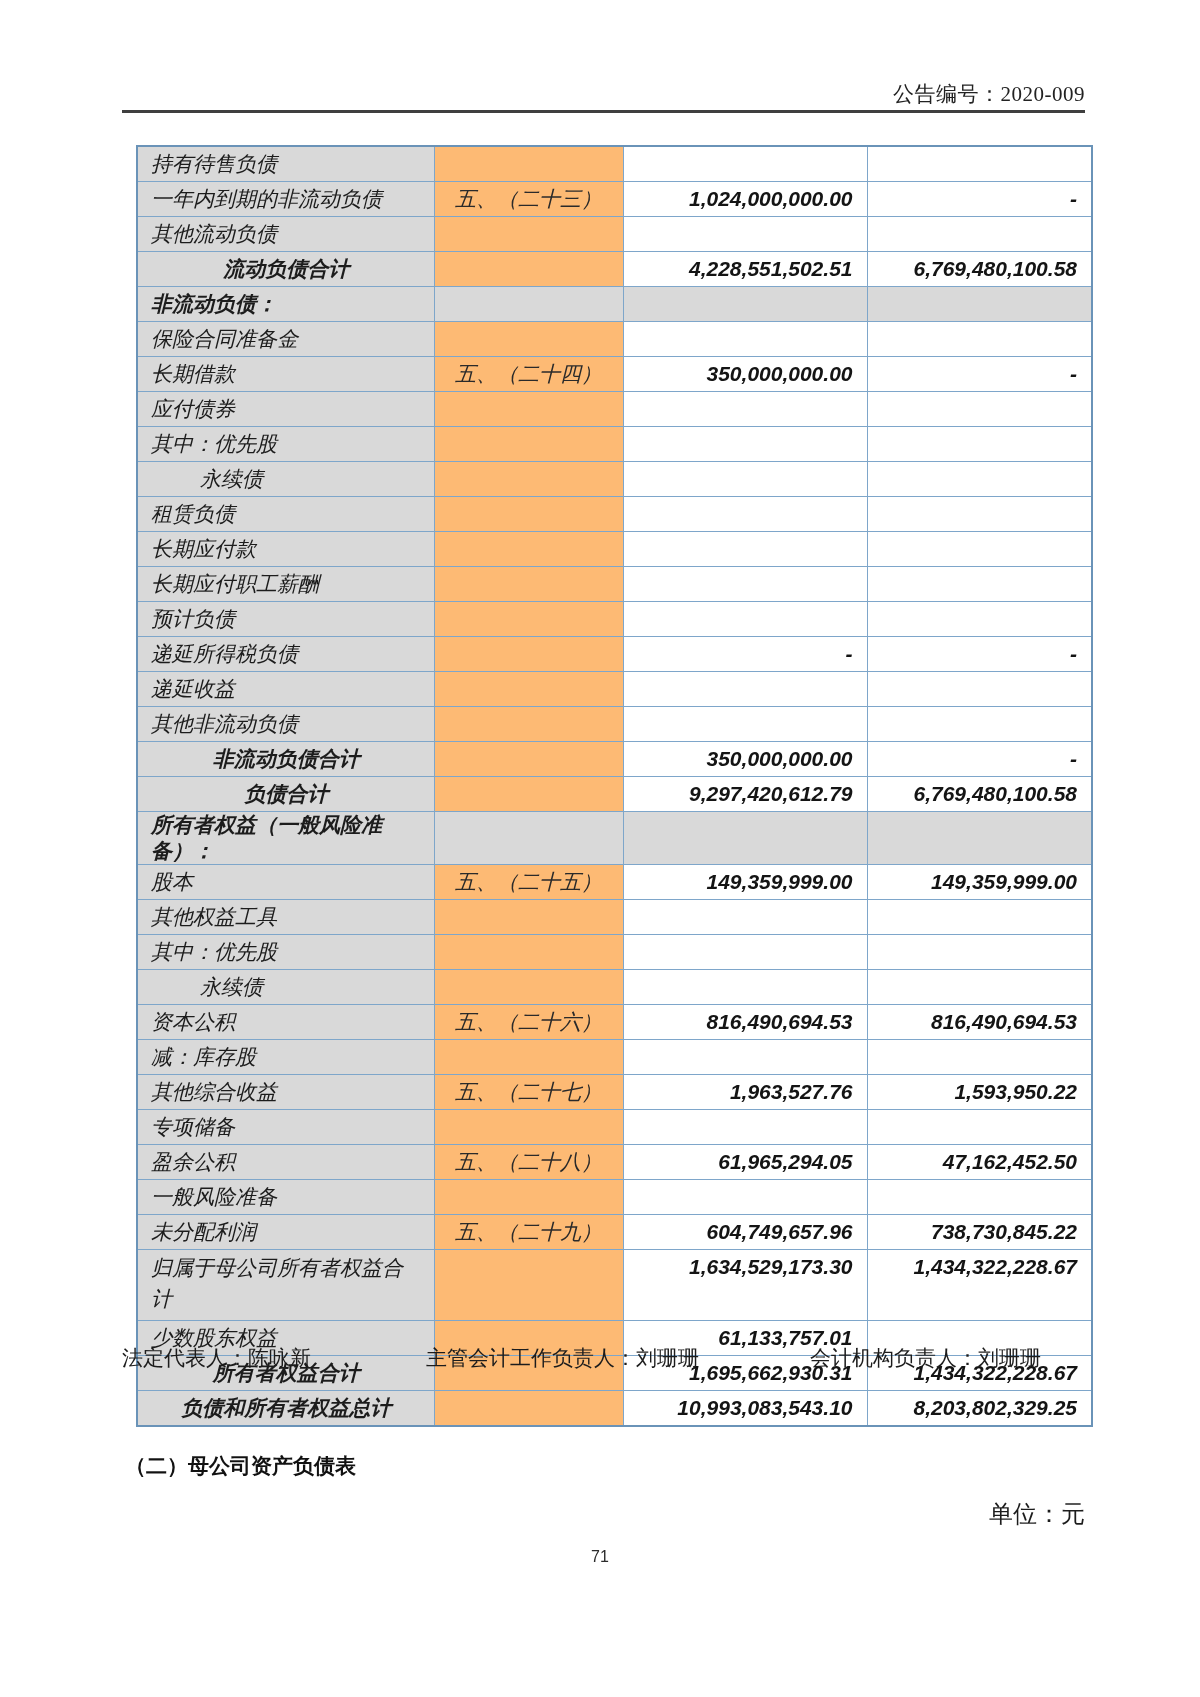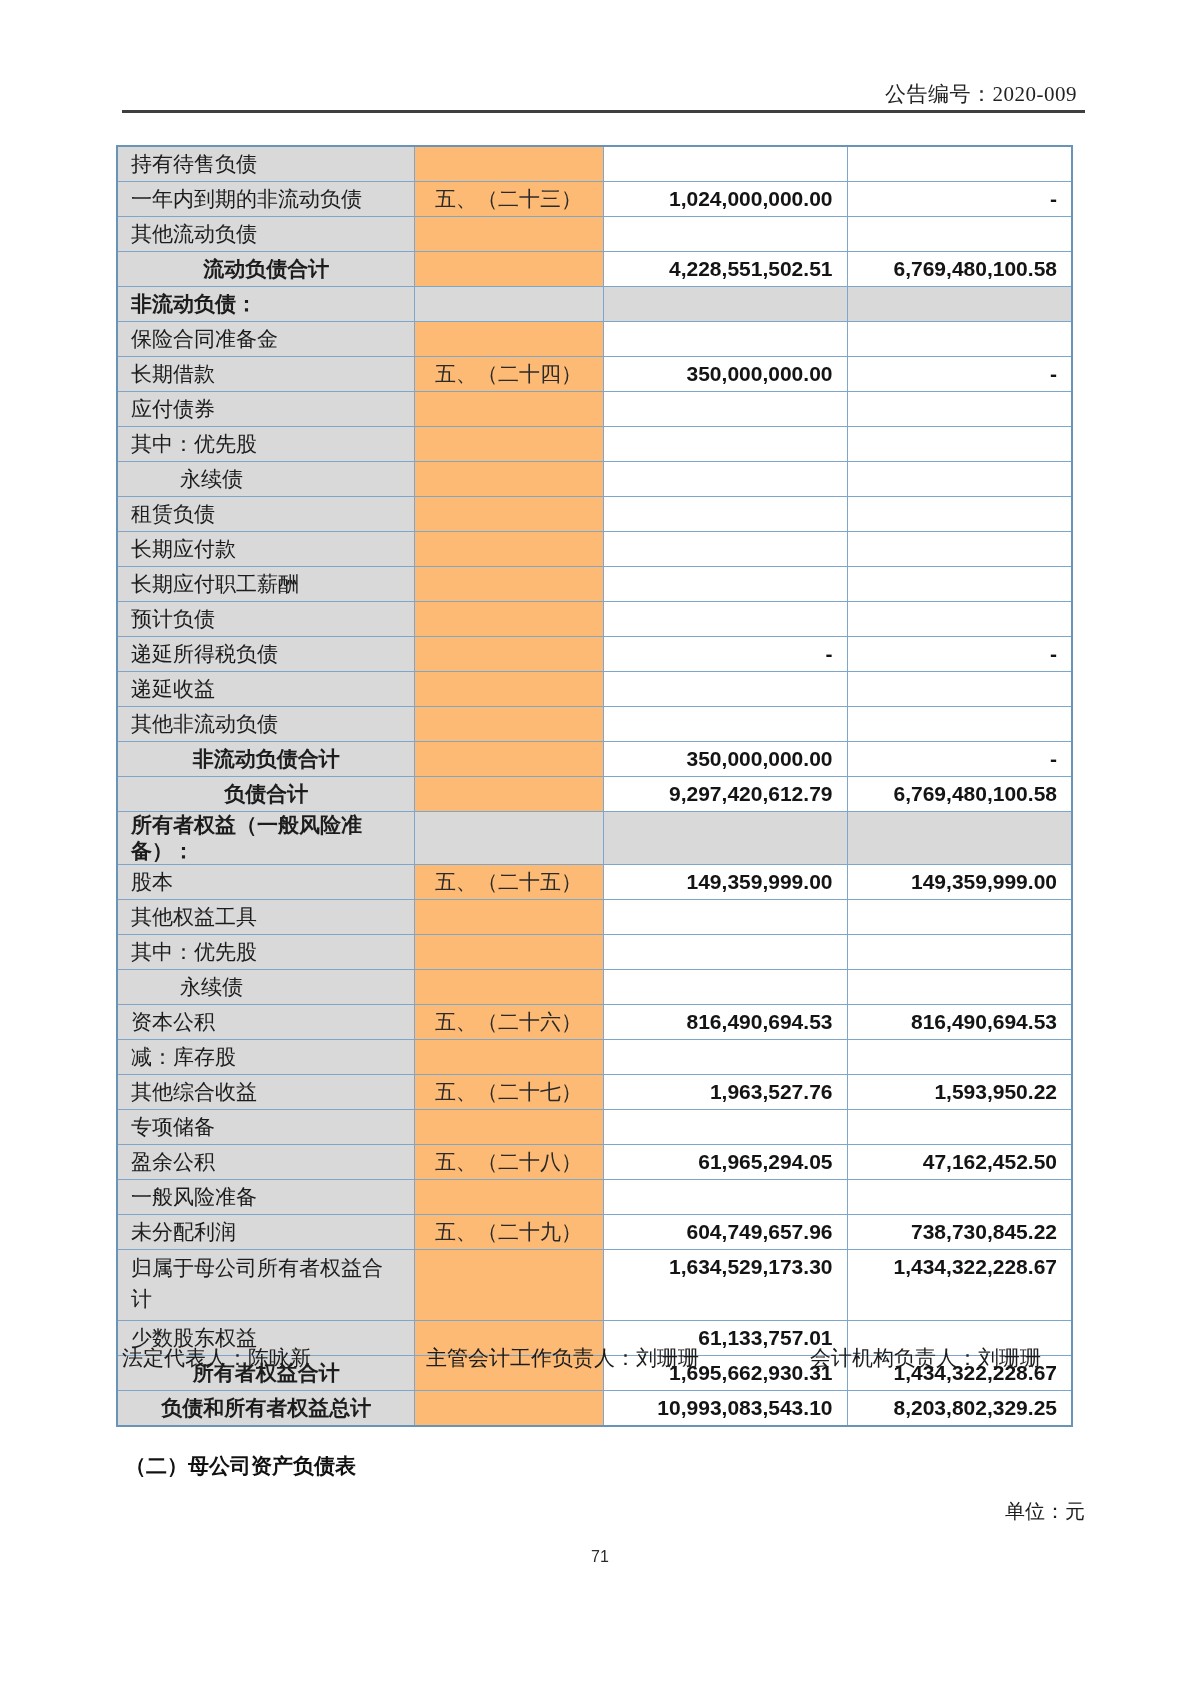--- a/index.html
+++ b/index.html
@@ -5,33 +5,34 @@
   html,body { margin:0; padding:0; background:#ffffff; }
   .page {
     position:relative;
     width:1200px; height:1697px;
     background:#ffffff;
     font-family:"Liberation Serif", serif;
     color:#1c1c1c;
     overflow:hidden;
   }
   .doc-header {
-    position:absolute; top:80px; right:123px;
+    position:absolute; top:80px; right:115px;
     font-size:21px; letter-spacing:0.5px;
     color:#222;
   }
   .header-rule {
     position:absolute; top:110px; left:122px;
     width:963px; height:3px; background:#3f3f3f;
   }
   table.bs-table {
-    position:absolute; top:145px; left:116px;
+    position:absolute; top:145px; left:136px;
     width:955px; table-layout:fixed;
     border-collapse:collapse;
     border:2px solid #6a93b8;
+    font-style:italic;
   }
   table.bs-table td {
     border:1px solid #7ea6ca;
     height:32px;
     vertical-align:middle;
     font-size:21px;
     overflow:hidden;
   }
   td.c-label {
     background:#d9d9d9;
@@ -70,21 +71,21 @@
   .sig-1 { left:0; }
   .sig-2 { left:304px; }
   .sig-3 { left:688px; }
   .section-title {
     position:absolute; top:1452px; left:125px;
     font-size:21px; font-weight:bold; color:#111;
   }
   .section-title .st-name { }
   .unit-label {
     position:absolute; top:1498px; right:115px;
-    font-size:20px;
+    font-size:24px;
     font-family:Liberation Serif, serif;
   }
   .page-number {
     position:absolute; top:1548px; left:0; width:100%;
     text-align:center;
     font-family:Liberation Sans, sans-serif;
     font-size:16px; color:#2b2b2b;
   }
 </style>
 </head>

